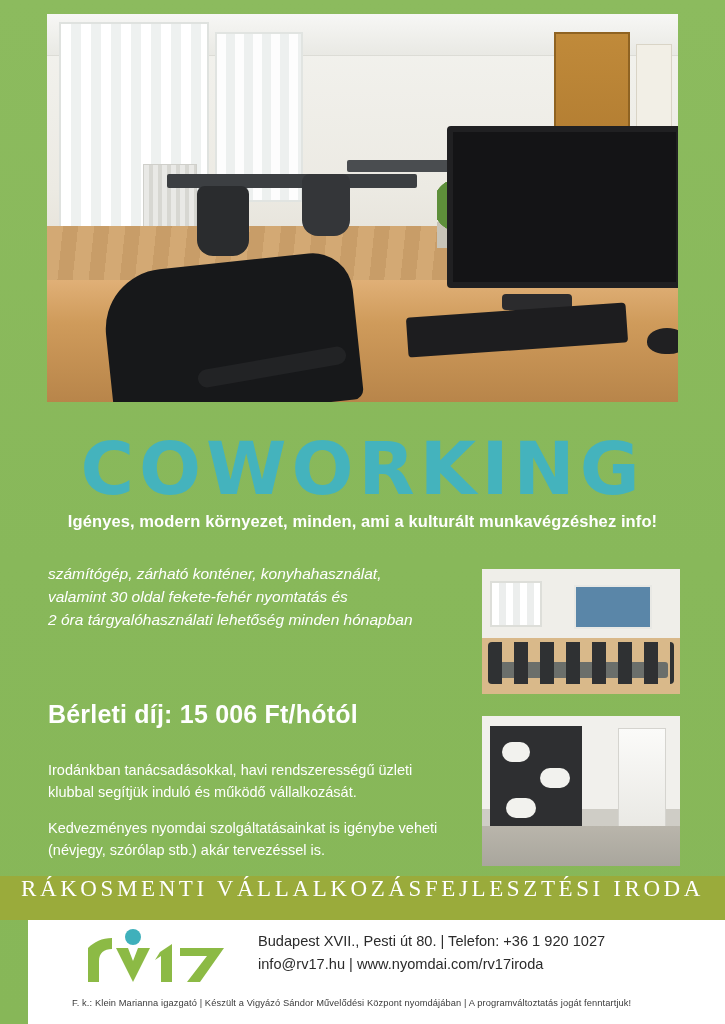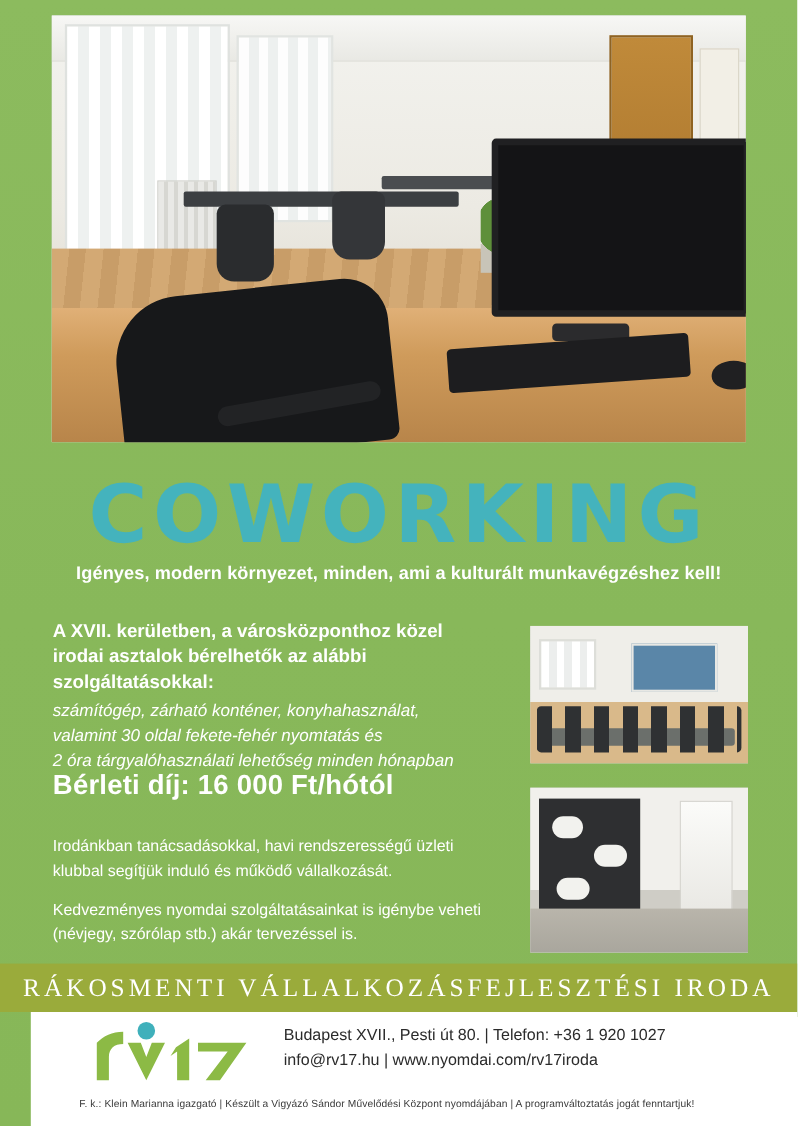--- a/index.html
+++ b/index.html
@@ -185,21 +185,21 @@
   .photo-hall .hframe1 { position:absolute; left: 20px; top: 26px; width: 28px; height: 20px; background:#f2f2ee; border-radius:10px; }
   .photo-hall .hframe2 { position:absolute; left: 58px; top: 52px; width: 30px; height: 20px; background:#f2f2ee; border-radius:10px; }
   .photo-hall .hframe3 { position:absolute; left: 24px; top: 82px; width: 30px; height: 20px; background:#f2f2ee; border-radius:10px; }
   .photo-hall .hdoor { position:absolute; right: 14px; top: 12px; width: 48px; height: 120px; background: linear-gradient(180deg,#fbfbf9,#e6e5e0); border:1px solid #d5d4cf;}
   .photo-hall .hfloor { position:absolute; left:0; bottom:0; width:100%; height: 40px; background: linear-gradient(180deg,#b9b5ab,#a9a69d); }
 
   
   .band {
     position: absolute; left: 0; top: 876px; width: 725px; height: 44px;
     background: #9aab3b;
-    display: flex; align-items: center; justify-content: center;
+    display: flex; align-items: flex-start; justify-content: center;
   }
   .band-text {
     font-family: "Liberation Serif", serif;
     font-size: 23px;
     letter-spacing: 3.6px;
     color: #ffffff;
   }
 
   
   .footer {
@@ -241,31 +241,29 @@
     <div class="deskmain"></div>
     <div class="monitor-stand"></div>
     <div class="monitor"></div>
     <div class="keyboard"></div>
     <div class="mouse"></div>
     <div class="chairmain"></div>
     <div class="chairarm"></div>
   </div>
 
   <div class="headline">COWORKING</div>
-  <div class="subhead">Igényes, modern környezet, minden, ami a kulturált munkavégzéshez kell!</div>
+  <div class="subhead">Igényes, modern környezet, minden, ami a kulturált munkavégzéshez info!</div>
 
   <div class="body-block">
-    <div class="lead" style="white-space:pre-line">A XVII. kerületben, a városközponthoz közel
-irodai asztalok bérelhetők az alábbi szolgáltatásokkal:</div>
     <div class="list" style="white-space:pre-line">számítógép, zárható konténer, konyhahasználat,
 valamint 30 oldal fekete-fehér nyomtatás és
 2 óra tárgyalóhasználati lehetőség minden hónapban</div>
   </div>
 
-  <div class="price">Bérleti díj: 16 000 Ft/hótól</div>
+  <div class="price">Bérleti díj: 15 006 Ft/hótól</div>
 
   <div class="para p2">Kedvezményes nyomdai szolgáltatásainkat is igénybe veheti (névjegy, szórólap stb.) akár tervezéssel is.</div>
   <div class="para p1">Irodánkban tanácsadásokkal, havi rendszerességű üzleti klubbal segítjük induló és működő vállalkozását.</div>
 
   <div class="photo-side photo-meeting">
     <div class="mwall"></div>
     <div class="mwin"></div>
     <div class="mscreen"></div>
     <div class="mtable"></div>
     <div class="mchairs"></div>

